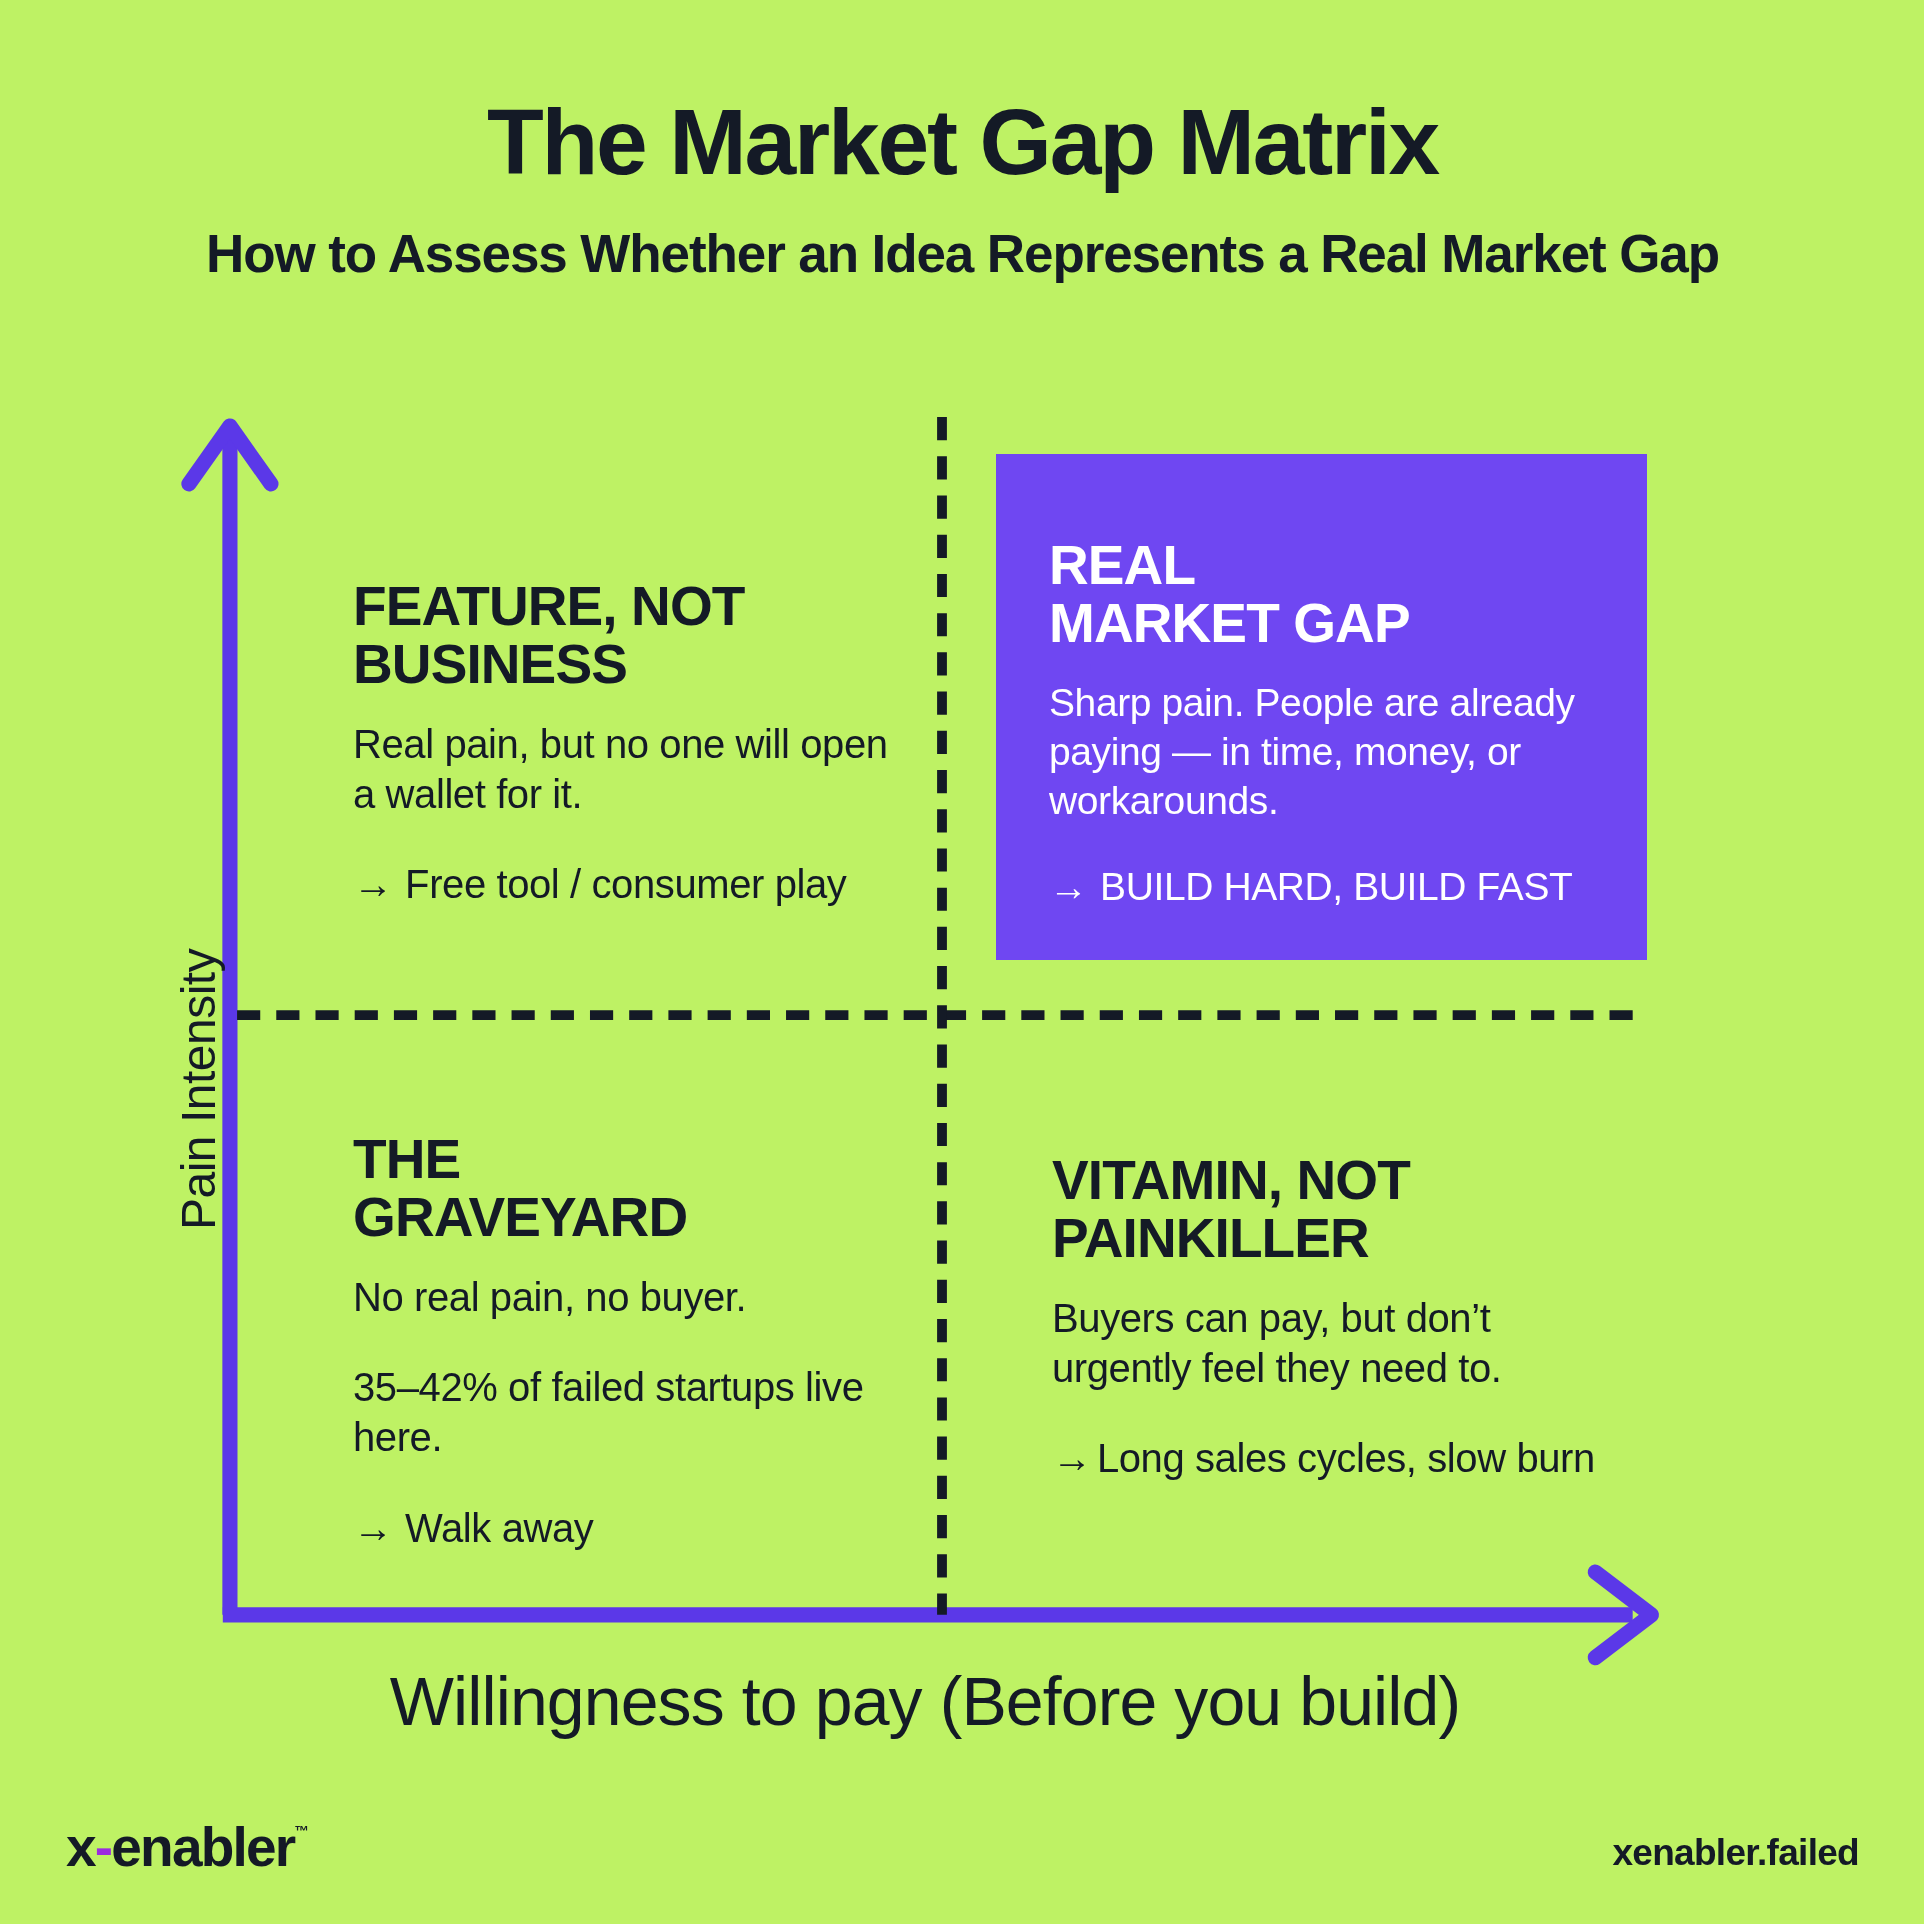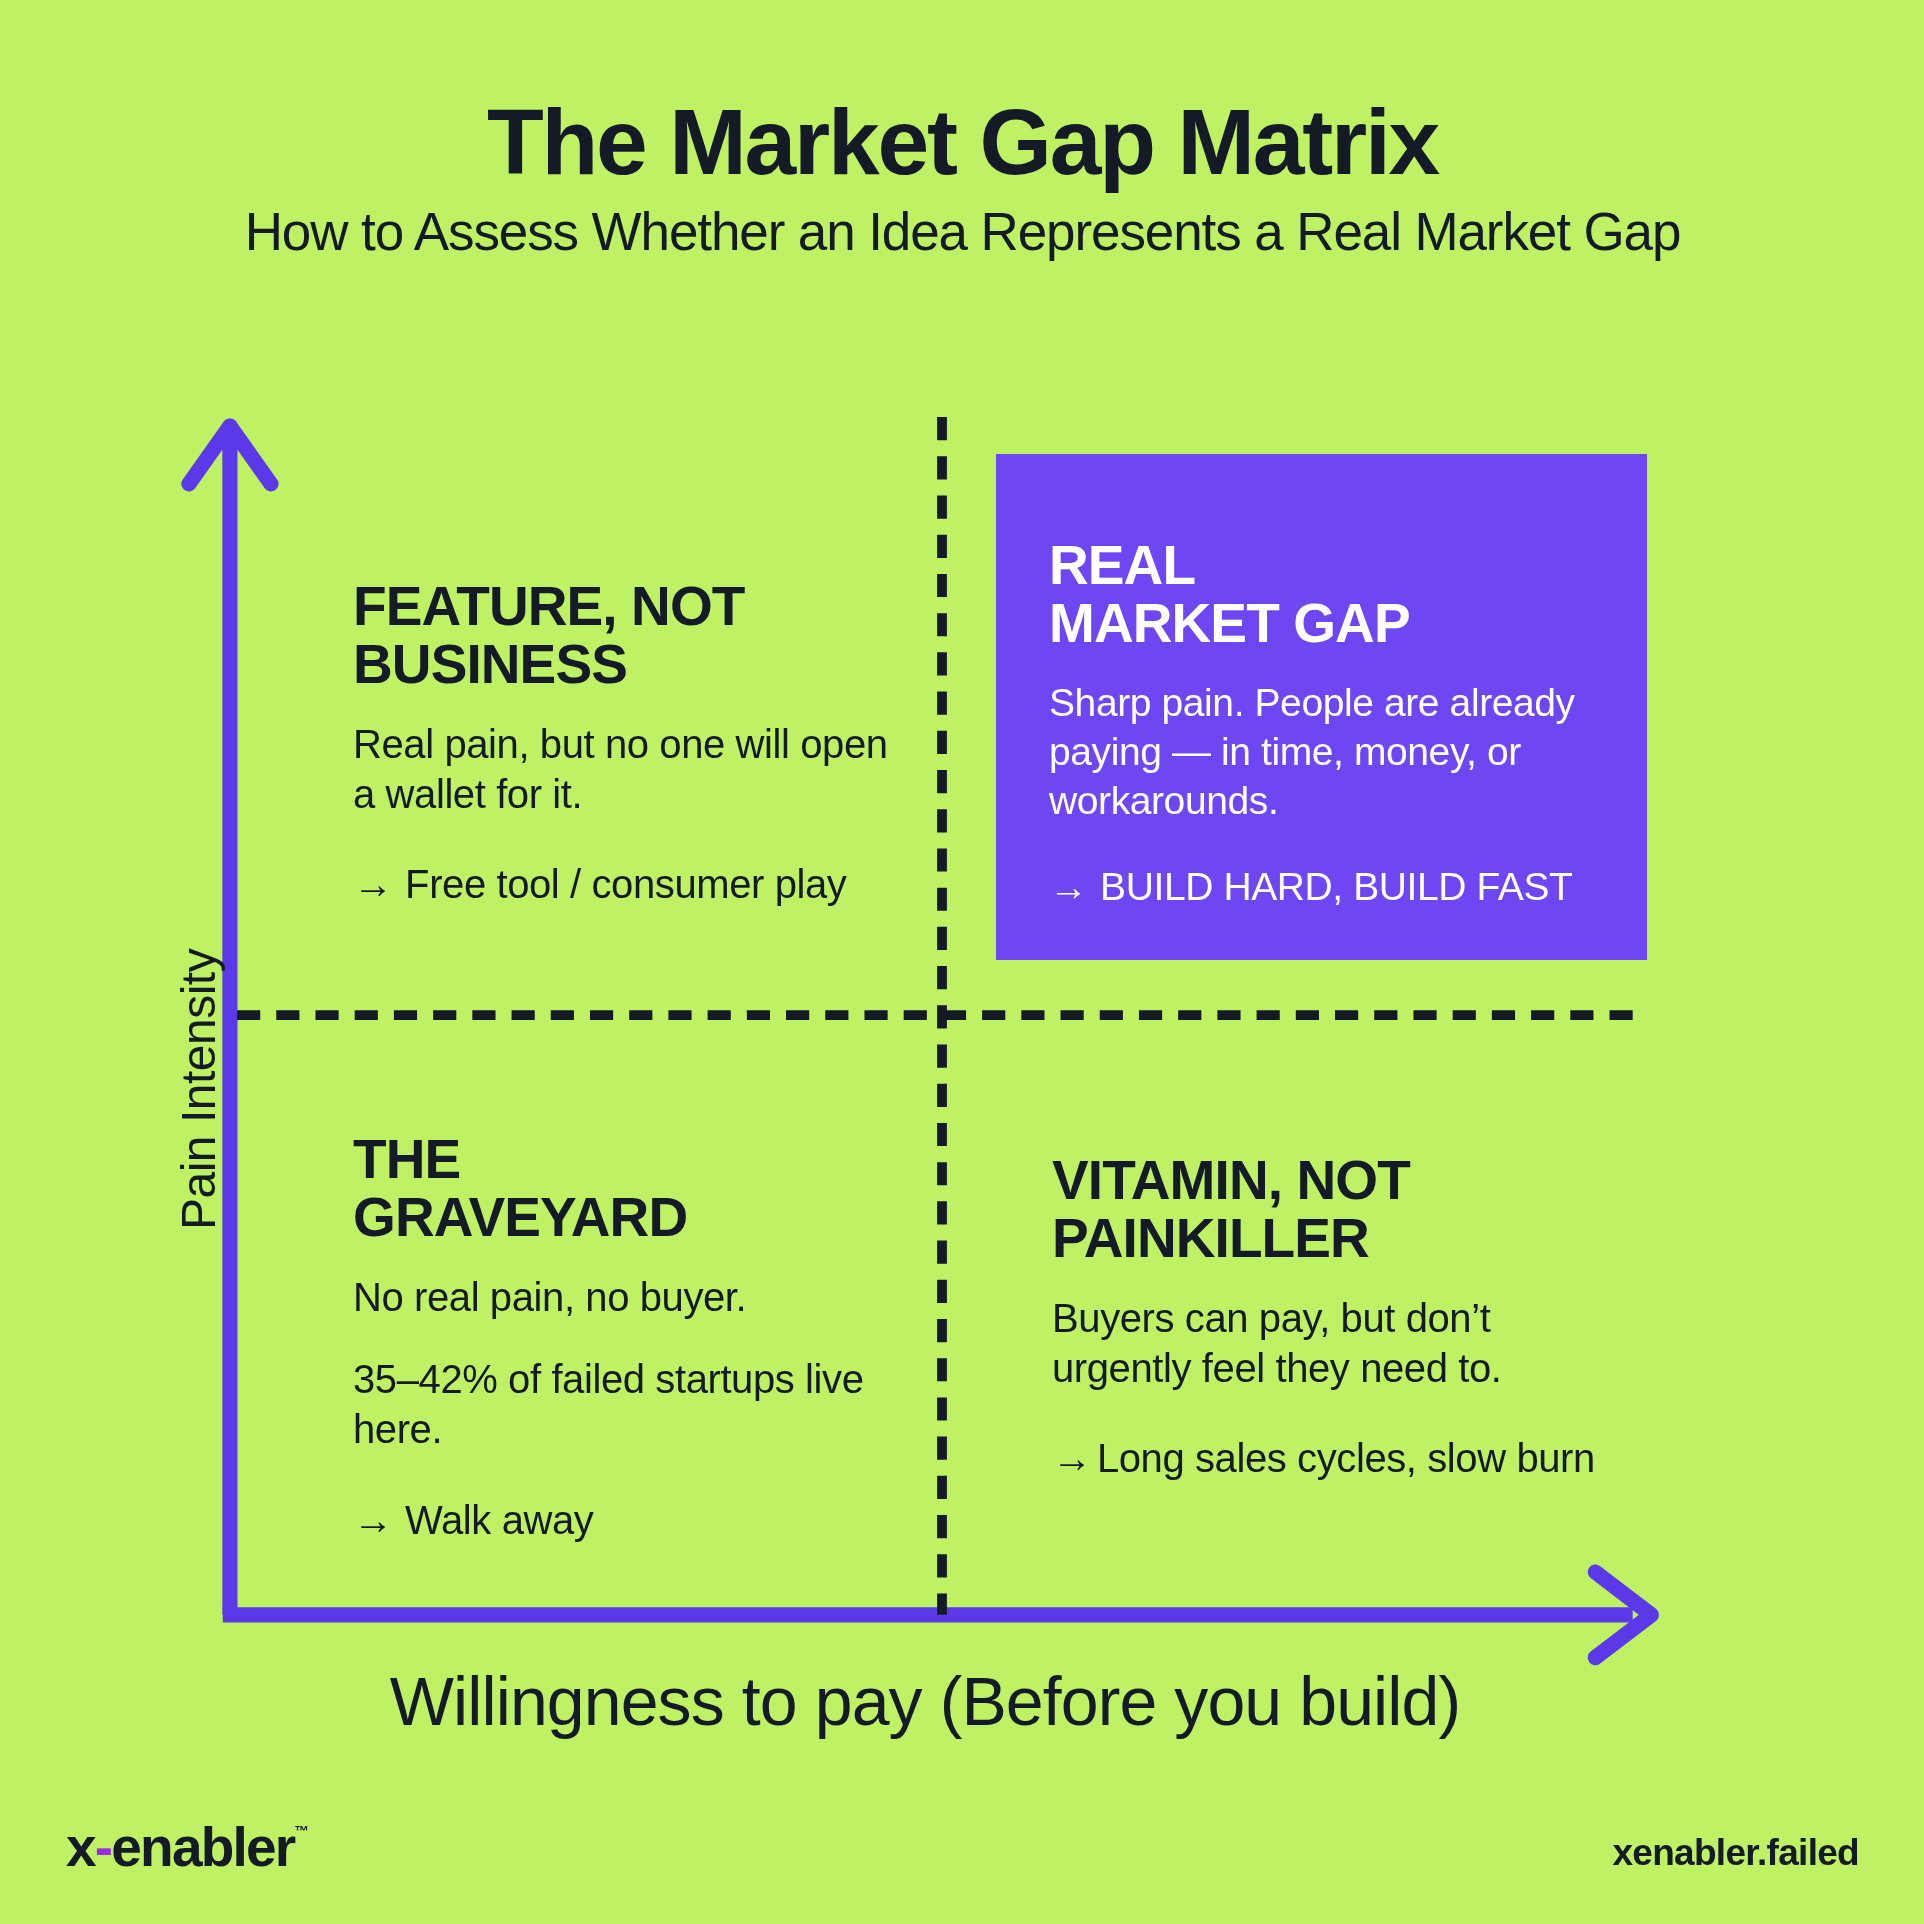--- a/index.html
+++ b/index.html
@@ -29,23 +29,23 @@
   }
   #main-title {
     font-size: 93px;
     font-weight: 700;
     letter-spacing: -2.2px;
     color: #141A26;
     line-height: 1.06;
     font-family: "Liberation Sans", sans-serif;
   }
   #subtitle {
-    margin-top: 10px;
+    margin-top: 32px;
     font-size: 53px;
-    font-weight: 400;
+    font-weight: 700;
     letter-spacing: -1.1px;
     color: #141A26;
     line-height: 1.12;
   }
 
   
   #axis-svg {
     position: absolute;
     top: 0; left: 0;
     width: 1925px;
@@ -94,21 +94,21 @@
     white-space: pre-line;
   }
   .q-body {
     margin-top: 25px;
     font-size: 40px;
     font-weight: 400;
     letter-spacing: -0.4px;
     line-height: 1.26;
     color: #141A26;
   }
-  .q-body.spaced { margin-top: 32px; }
+  .q-body.spaced { margin-top: 40px; }
   .q-action {
     margin-top: 41px;
     font-size: 40px;
     font-weight: 400;
     letter-spacing: -0.4px;
     line-height: 1.2;
     color: #141A26;
   }
   .q-action .arrow { margin-right: 12.5px; }
 

